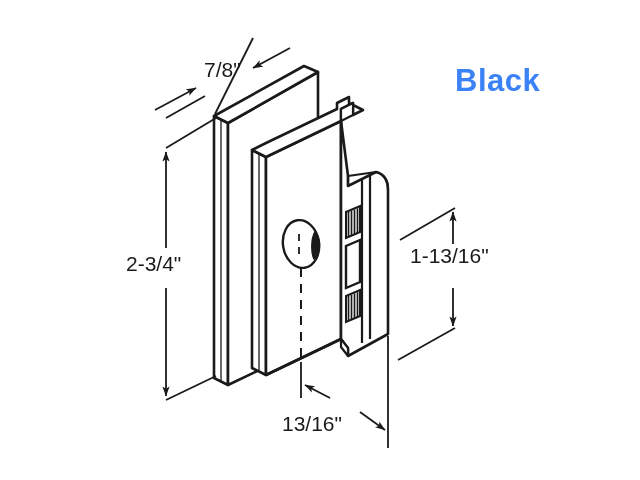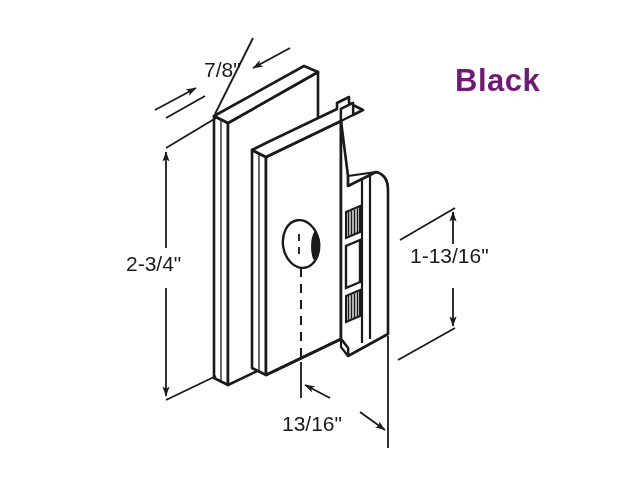--- a/index.html
+++ b/index.html
@@ -30,21 +30,21 @@
     font-weight: 400;
     color: #1a1a1a;
     white-space: nowrap;
     letter-spacing: 0px;
   }
   #finish-label {
     position: absolute;
     font-family: "Liberation Sans", sans-serif;
     font-size: 31px;
     font-weight: bold;
-    color: #701a75;
+    color: #3b82f6;
     white-space: nowrap;
     letter-spacing: 0.5px;
   }
   #dim-height-left  { left: 126px; top: 252px; }
   #dim-depth-top    { left: 204px; top: 58px;  }
   #dim-height-right { left: 410px; top: 244px; }
   #dim-width-bottom { left: 282px; top: 412px; }
   #finish-label     { left: 455px; top: 63px;  }
 </style>
 </head>

